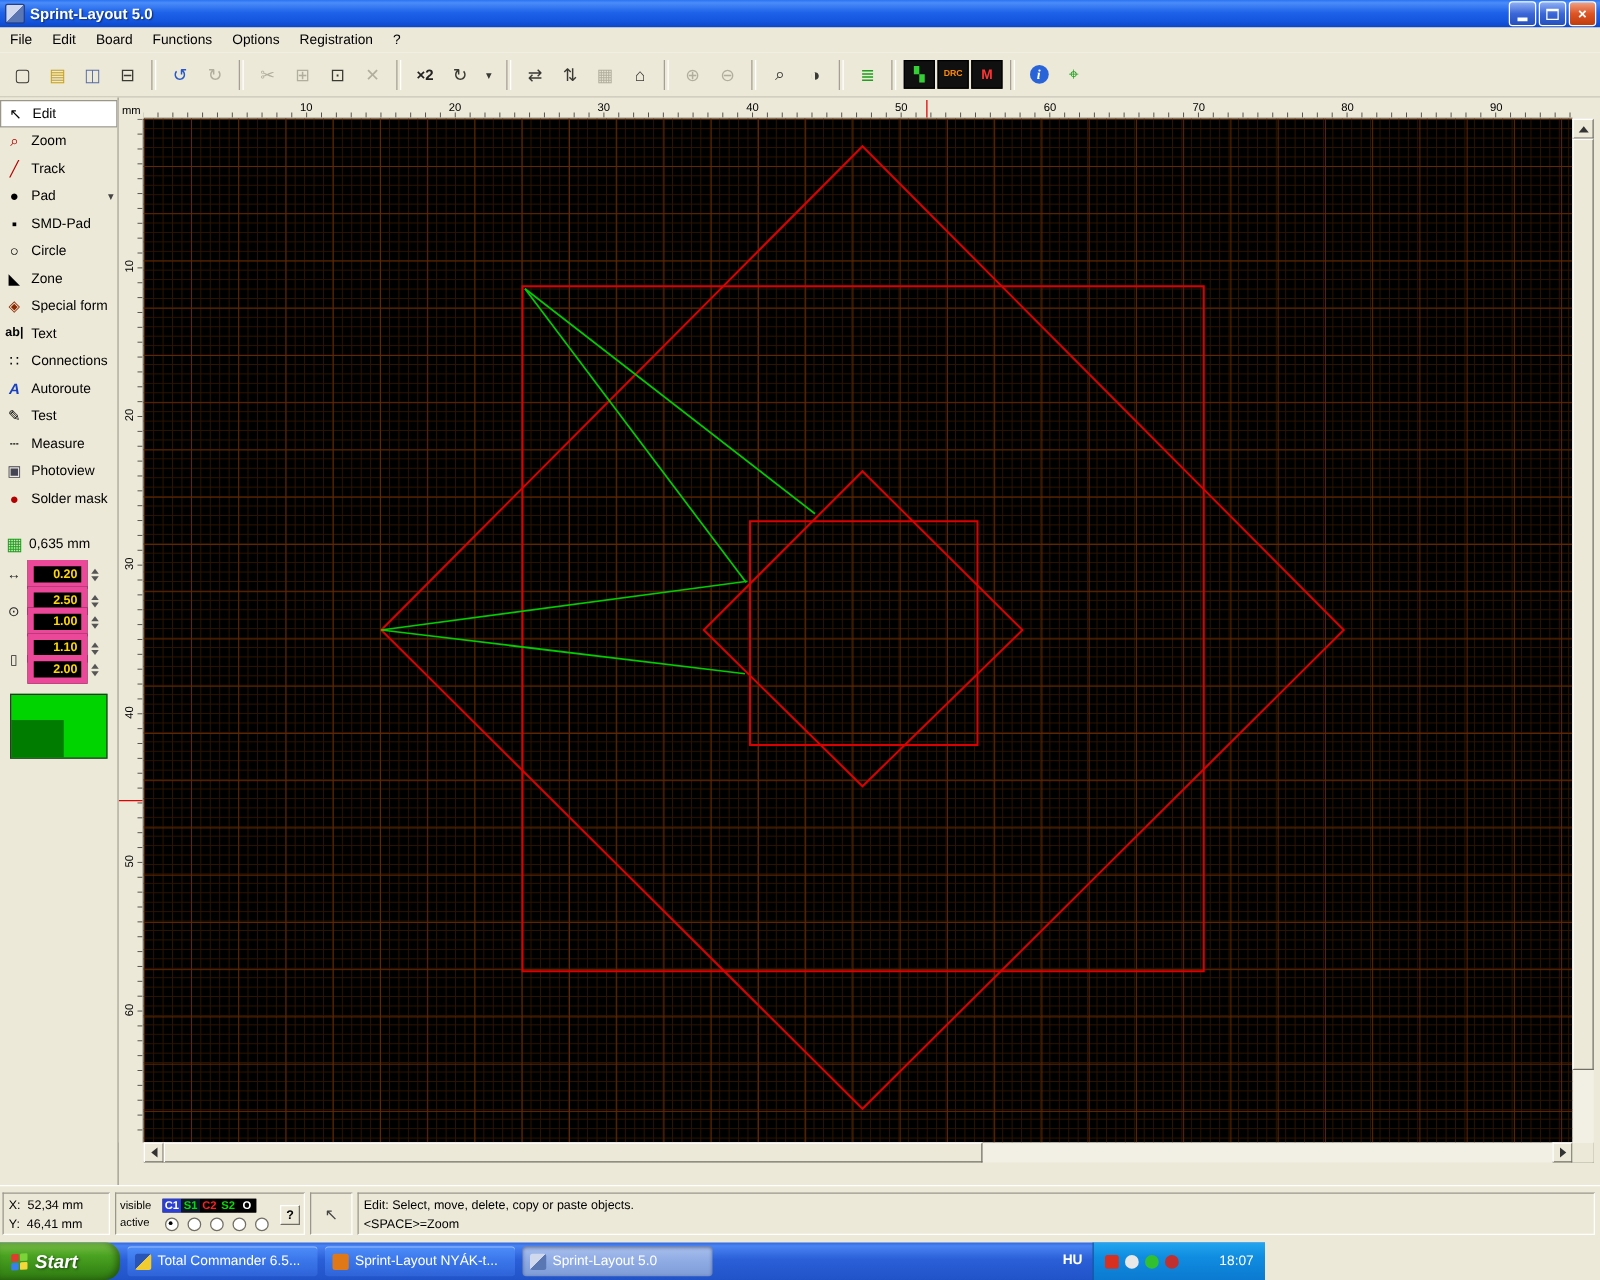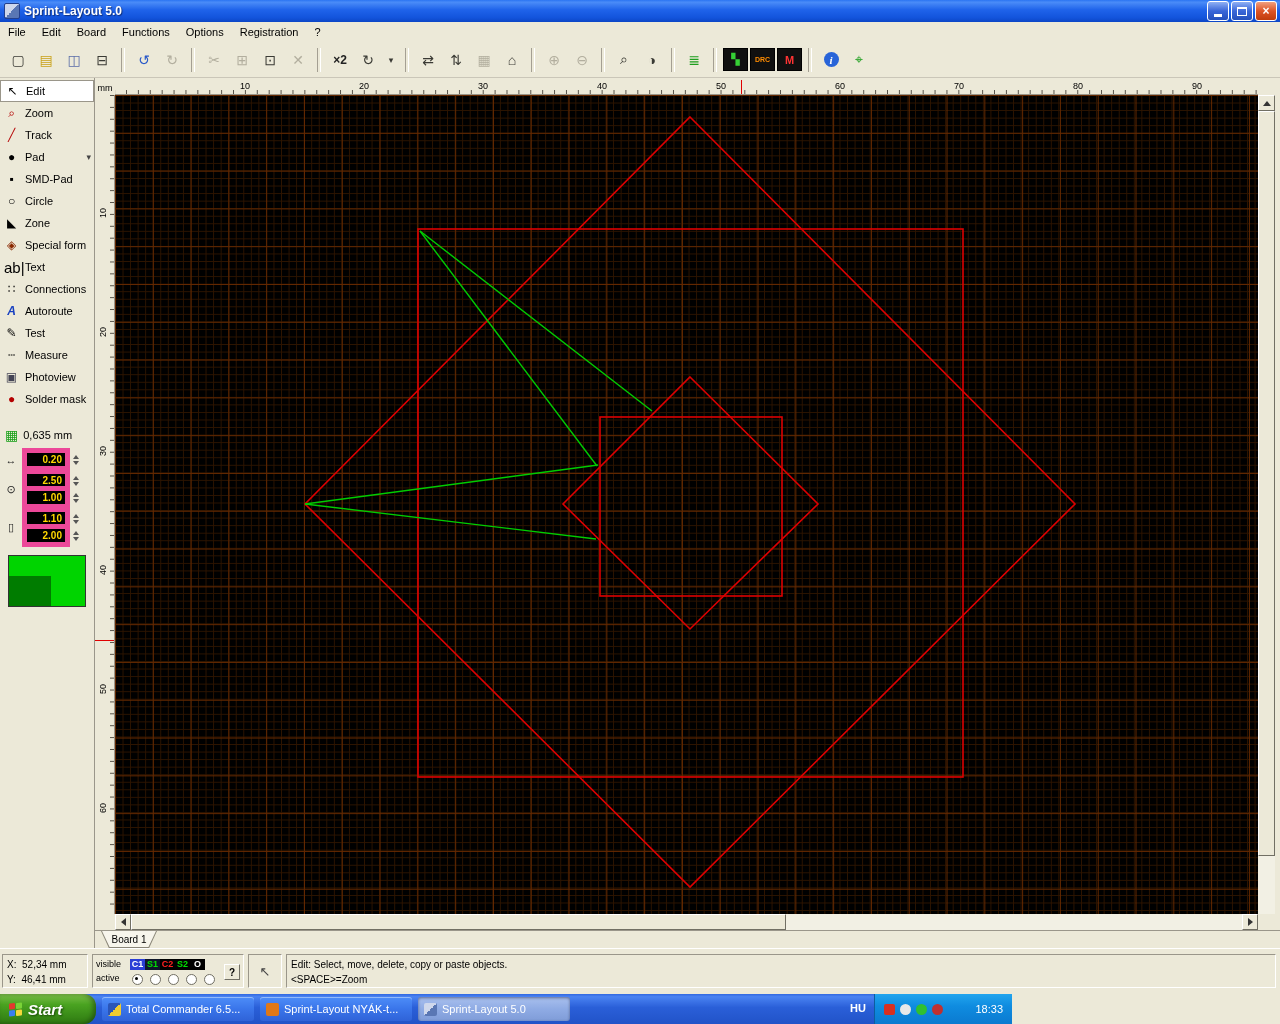--- a/index.html
+++ b/index.html
@@ -43,21 +43,21 @@
 
   
   .palette{position:absolute;left:0;top:78px;width:95px;height:870px;background:#ece9d8;border-right:1px solid #9a968a;box-sizing:border-box;padding-top:2px;}
   .pitem{height:22px;display:flex;align-items:center;padding-left:4px;gap:6px;box-sizing:border-box;position:relative;}
   .pitem.sel{background:#fff;border:1px solid #9a968a;}
   .pitem .ic{width:15px;text-align:center;font-size:12px;line-height:1;}
   .ic.red{color:#b40000;}
   .ic.darkred{color:#8a2800;}
   .ic.blue{color:#1840c0;font-style:italic;font-weight:bold;}
   .ic.navy{color:#445;}
-  .ic.small{font-size:15px;font-weight:normal;}
+  .ic.small{font-size:10px;font-weight:bold;}
   .pad-dd{position:absolute;right:3px;top:6px;font-size:9px;color:#444;}
   .grid-row{margin-top:18px;display:flex;align-items:center;gap:5px;padding-left:5px;}
   .grid-ic{color:#18a018;font-size:14px;line-height:1;}
   .params{margin-top:9px;padding-left:3px;}
   .prow{display:flex;align-items:center;height:17px;gap:3px;}
   .pgroup{display:flex;align-items:center;gap:3px;margin-top:4px;}
   .pgcol{display:flex;flex-direction:column;gap:0;}
   .pic{width:16px;text-align:center;font-size:11px;color:#222;}
   .pval{width:32px;background:#000;color:#ffd800;font-weight:bold;font-size:10px;text-align:right;padding:1px 3px;border:5px solid #ec4899;}
   .spin{display:flex;flex-direction:column;gap:2px;}
@@ -386,25 +386,20 @@
     <span class="sbtn" style="left:0;top:0;width:16px;height:16px">
         <span class="tri-left"></span>
       </span>
     <span class="hthumb"></span>
     <span class="sbtn" style="right:0;top:0;width:16px;height:16px">
         <span class="tri-right"></span>
       </span>
   </div>
   <div class="sc-corner"></div>
 
-  <div class="tabbar">
-    <span class="tab-out">
-        <span class="tab-in">Board 1</span>
-      </span>
-  </div>
 
   <div class="statusbar">
     <div class="sp sp1">
       <div><span>X:</span>&nbsp;&nbsp;<span>52,34 mm</span></div>
       <div><span>Y:</span>&nbsp;&nbsp;<span>46,41 mm</span></div>
     </div>
     <div class="sp sp2">
       <div class="vrow">
         <span class="vlab">visible</span>
         <span class="chips">
@@ -457,17 +452,17 @@
     <span class="task active" style="left:418px">
       <span class="ticon t3i"></span>
       <span>Sprint-Layout 5.0</span>
     </span>
     <span class="lang">HU</span>
     <span class="tray">
       <span class="tico sq" style="background:#d83020"></span>
       <span class="tico" style="background:#e8e8e8"></span>
       <span class="tico" style="background:#30c030"></span>
       <span class="tico" style="background:#c03030"></span>
-      <span class="time">18:33</span>
+      <span class="time">18:07</span>
     </span>
   </div>
 
 </div>
 
 </body></html>

